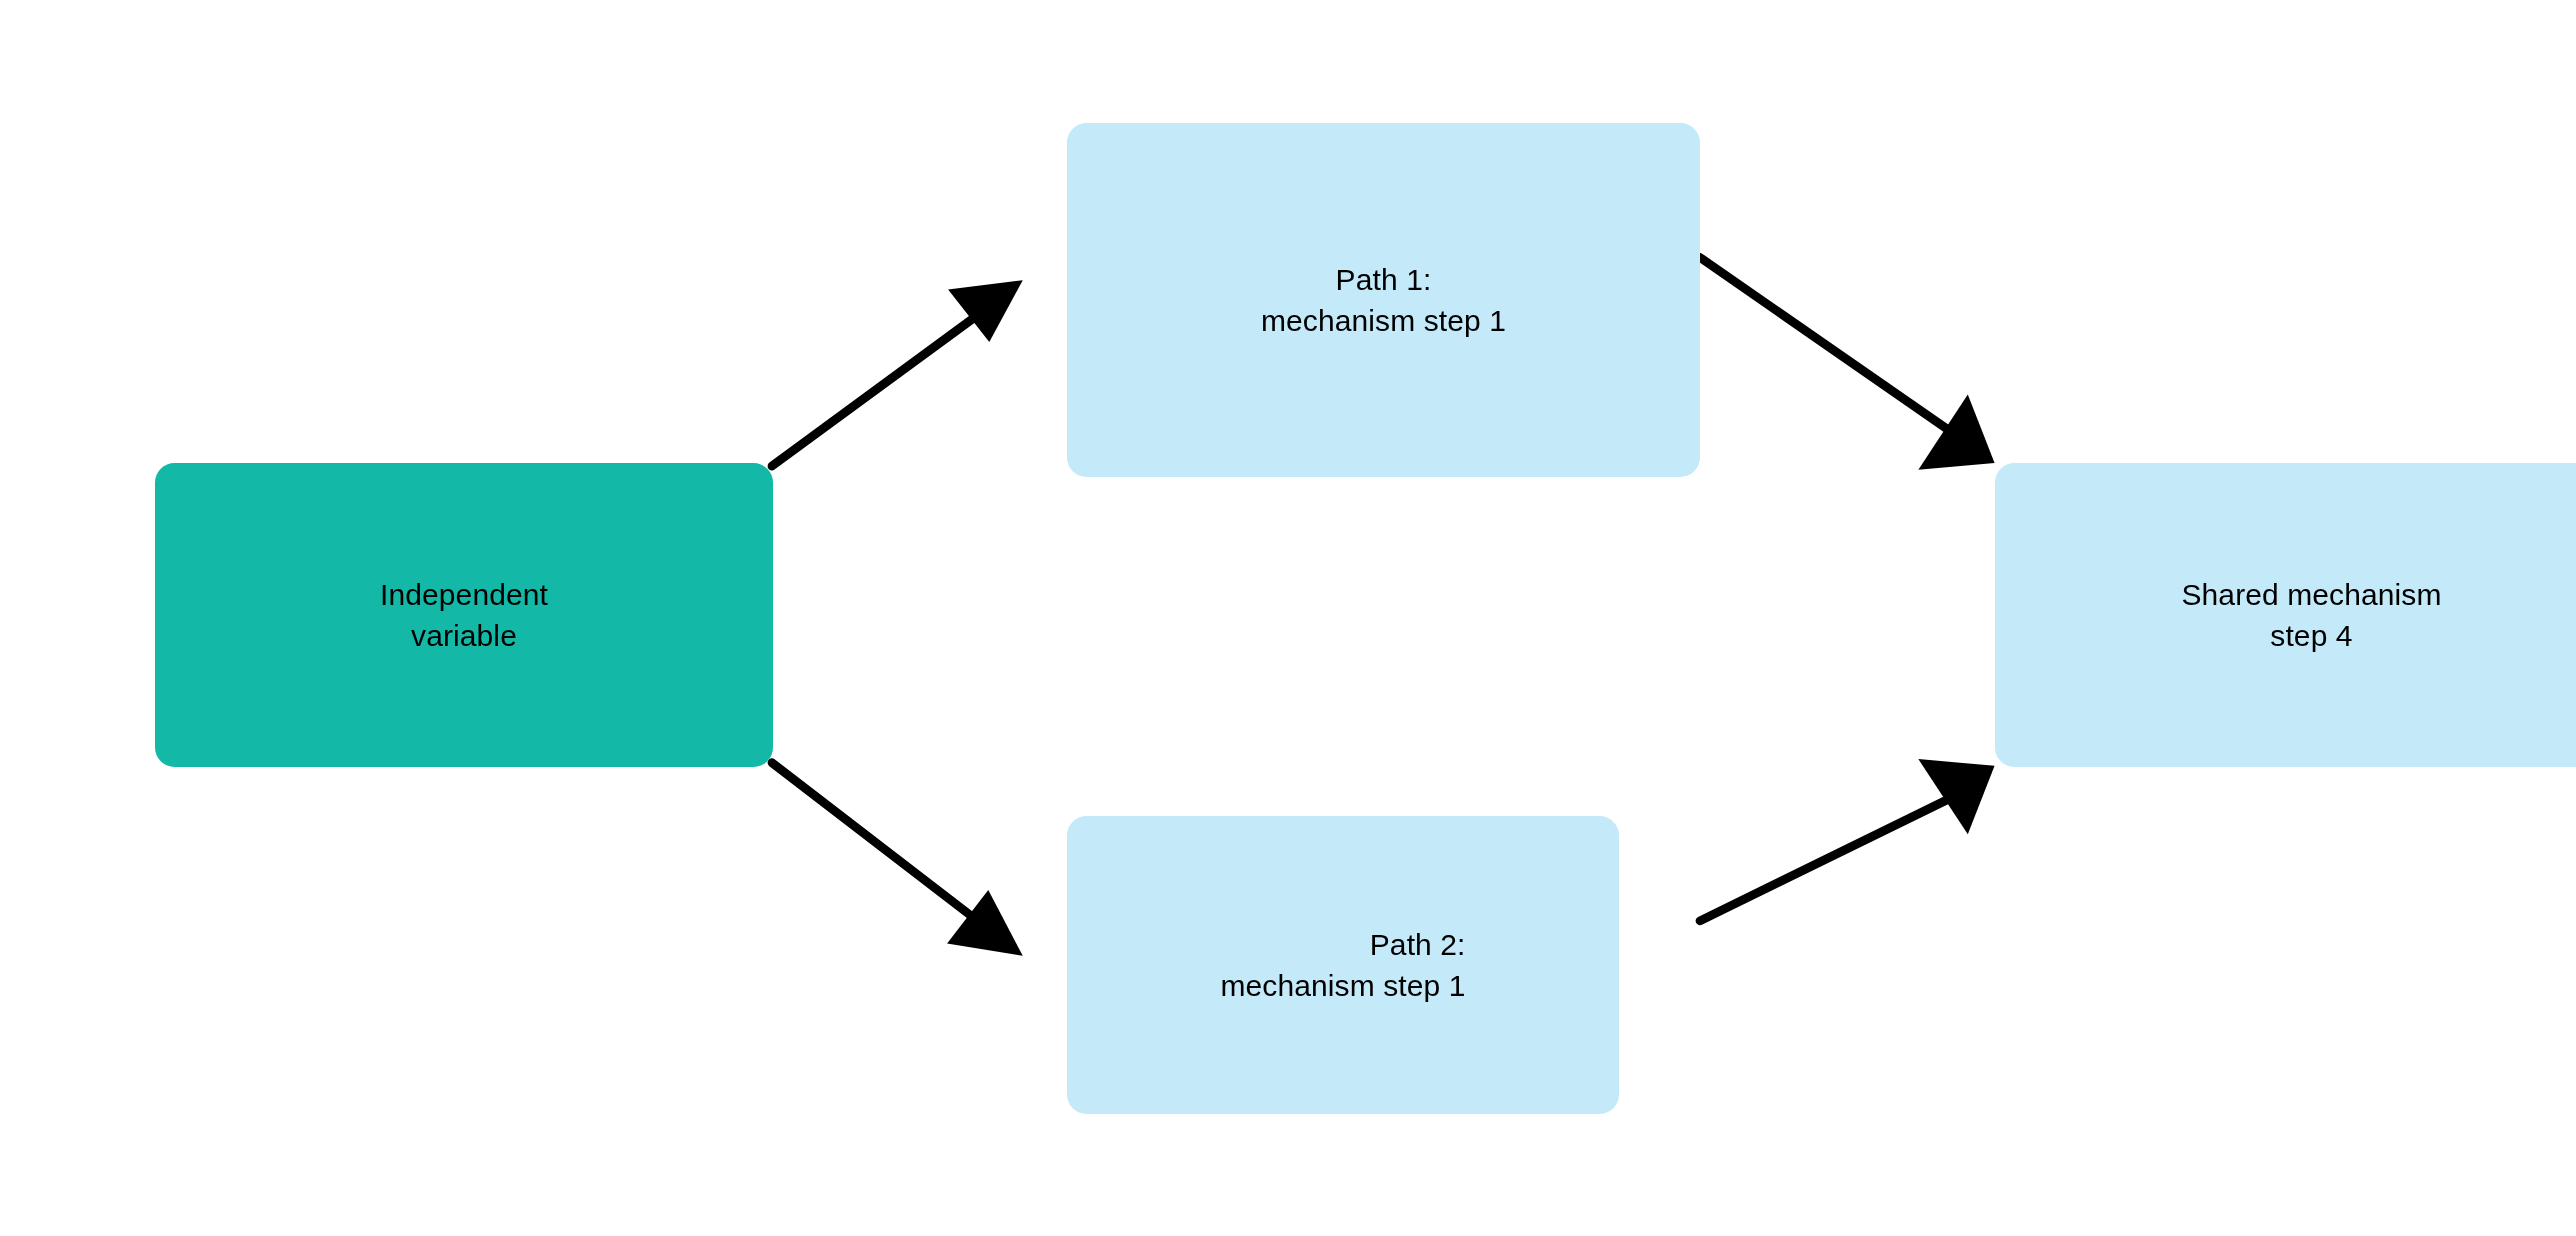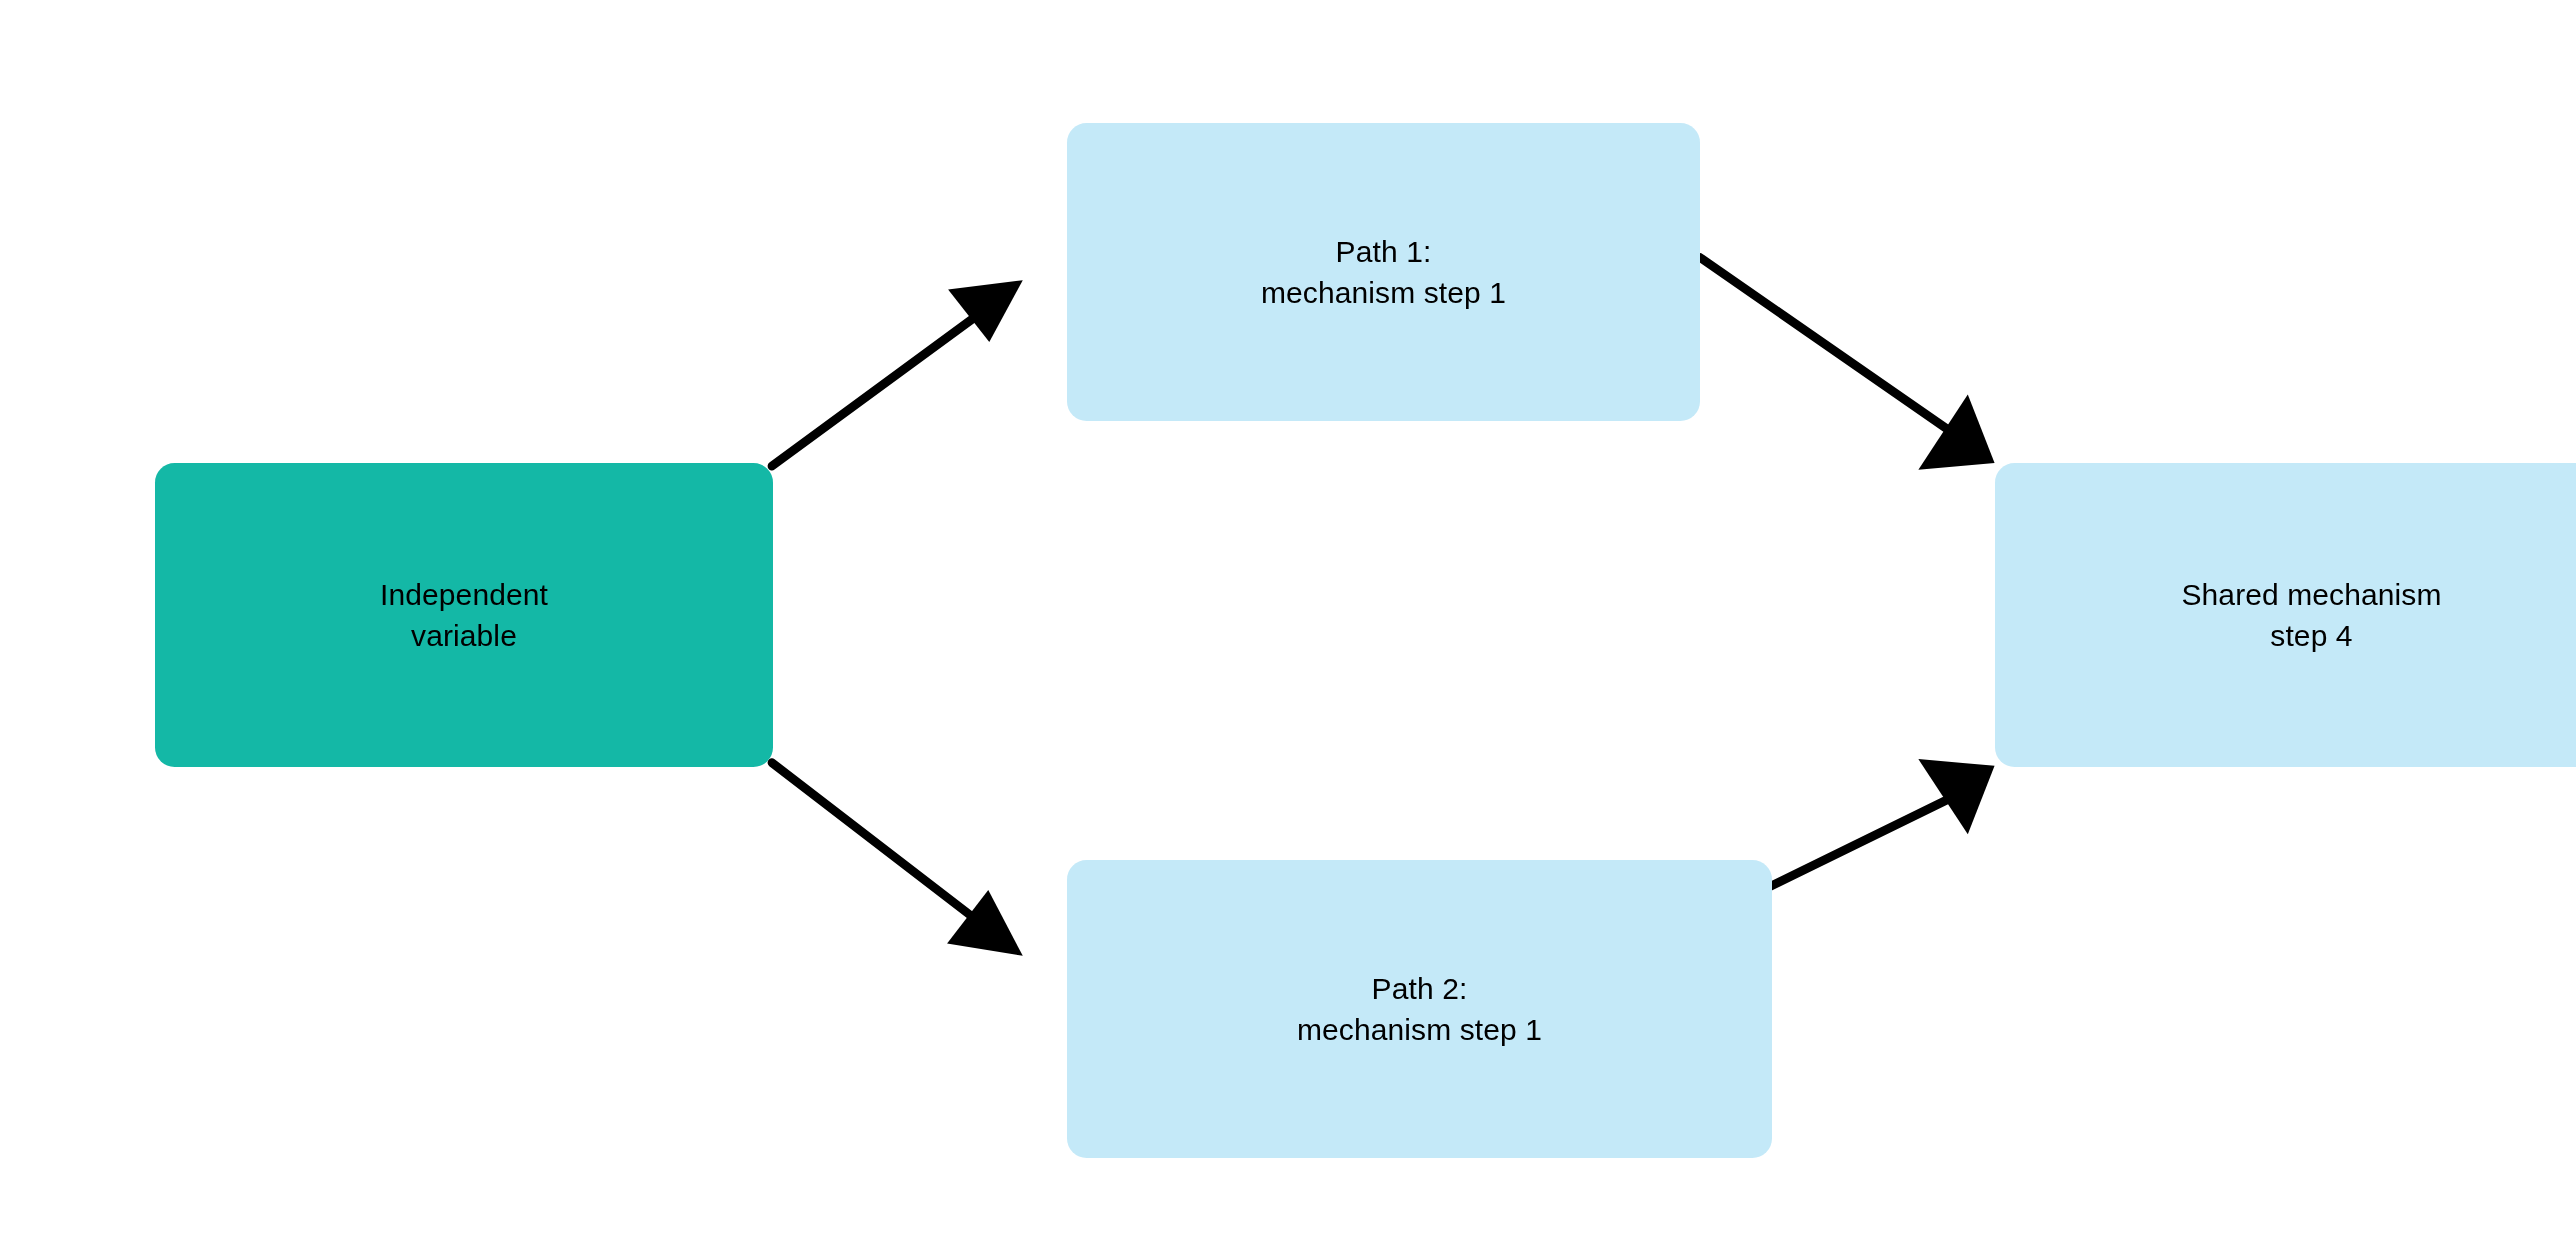--- a/index.html
+++ b/index.html
@@ -46,24 +46,24 @@
     z-index: 2;
   }
   .node-primary  { background: #14b8a6; }
   .node-secondary{ background: #C4E9F8; }
 
   
   #node-independent {
     left: 155px;  top: 463px;  width: 618px; height: 304px;
   }
   #node-path1 {
-    left: 1067px; top: 123px;  width: 633px; height: 298px;
+    left: 1067px; top: 123px;  width: 633px; height: 354px;
   }
   #node-path2 {
-    left: 1067px; top: 860px; width: 705px; height: 298px;
+    left: 1067px; top: 816px; width: 552px; height: 298px; text-align: right;
   }
   #node-shared {
     left: 1995px; top: 463px;  width: 633px; height: 304px;
   }
   .node-label { display: block; }
 </style>
 </head>
 <body>
 
 <div id="diagram-canvas">

